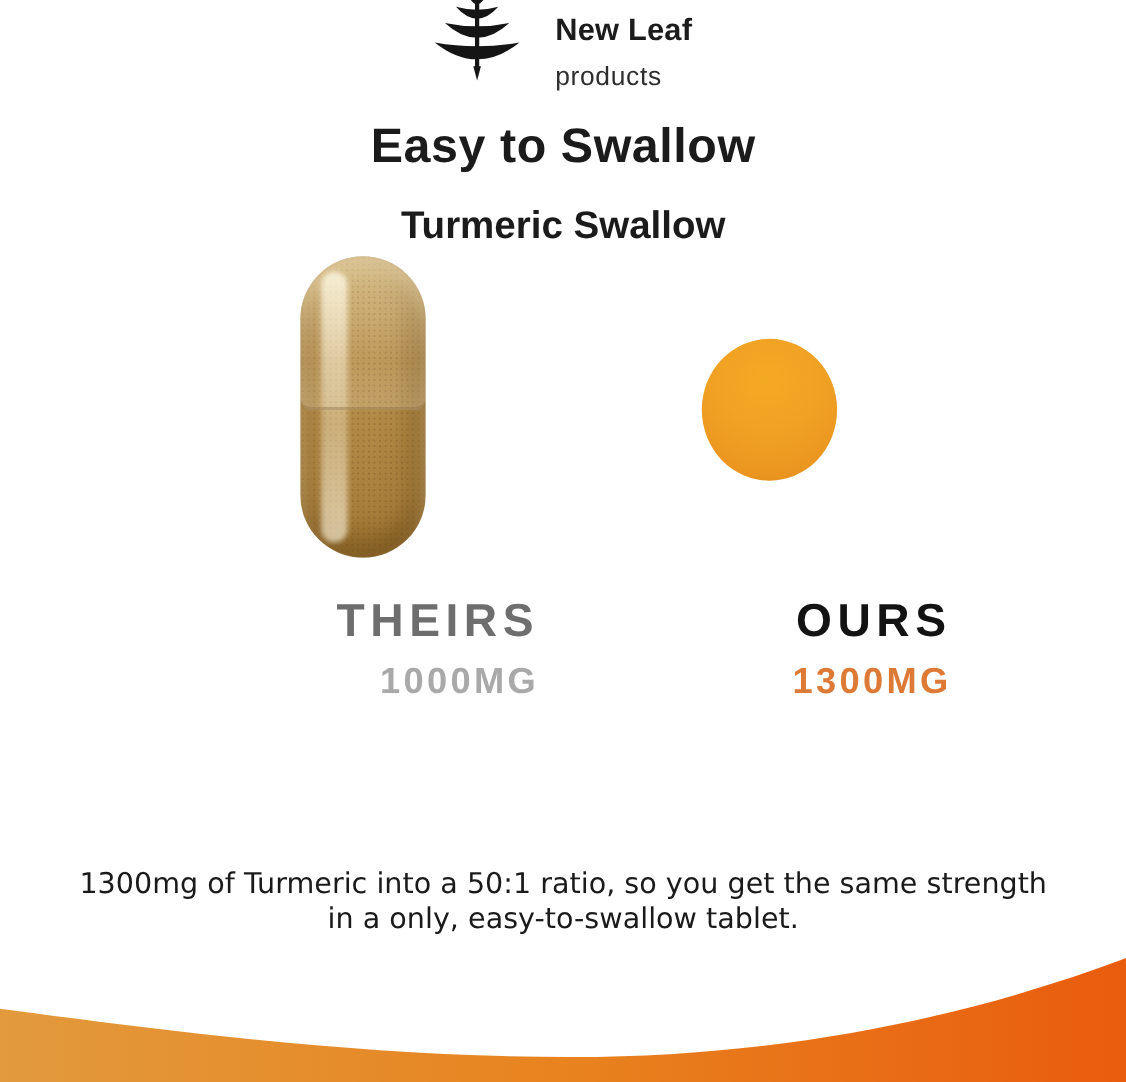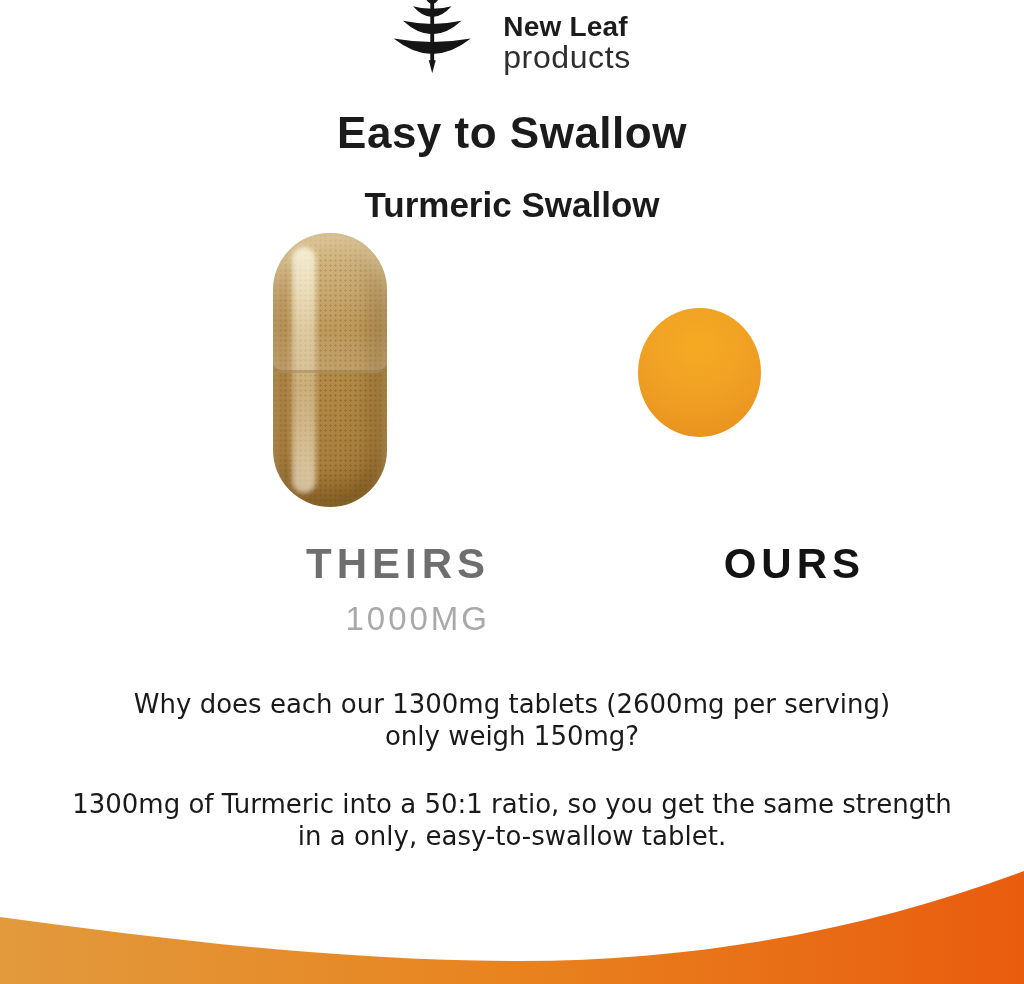--- a/index.html
+++ b/index.html
@@ -8,21 +8,21 @@
     font-family:"Liberation Sans",sans-serif;color:var(--text-dark,#1a1a1a);
   }
 
   
   .logo{position:absolute;top:0;left:50%;transform:translateX(-50%);
         display:flex;align-items:flex-start;gap:32px;}
   .logo-icon{display:block;}
   .logo-icon *{fill:#151515;}
   .logo-text{margin-top:13px;line-height:1;}
   .brand-name{font-size:28px;font-weight:bold;color:#1c1c1c;letter-spacing:.2px;}
-  .brand-tagline{font-size:32px;font-weight:400;color:#2e2e2e;margin-top:0;letter-spacing:.6px;}
+  .brand-tagline{font-size:24px;font-weight:400;color:#2e2e2e;margin-top:17px;letter-spacing:.6px;}
 
   
   .title{position:absolute;top:108px;left:0;right:0;text-align:center;
          font-size:44px;font-weight:bold;letter-spacing:.5px;color:#1b1b1b;
          font-family:"Liberation Sans",sans-serif;}
   .subtitle{position:absolute;top:185px;left:0;right:0;text-align:center;
             font-size:35px;font-weight:bold;color:#1b1b1b;}
 
   
   .capsule{
@@ -55,21 +55,21 @@
       #f5aa23 0%, var(--tablet-orange,#f0a124) 40%, #ea951f 70%, #de861c 92%, #d87f1a 100%);
   }
 
   
   .compare-col{position:absolute;width:320px;text-align:right;}
   .col-theirs{left:170px;top:543px;}
   .col-ours{left:545px;top:543px;}
   .compare-label{font-size:42px;font-weight:bold;letter-spacing:5px;line-height:1;}
   .col-theirs .compare-label{color:var(--theirs-label,#6e6e6e);}
   .col-ours   .compare-label{color:var(--ours-label,#131313);}
-  .compare-dose{font-size:33px;font-weight:normal;letter-spacing:3px;margin-top:17px;line-height:1;}
+  .compare-dose{font-size:33px;font-weight:bold;letter-spacing:3px;margin-top:17px;line-height:1;}
   .col-theirs .compare-dose{color:var(--theirs-dose,#a9a9a9);}
   .col-ours   .compare-dose{color:var(--ours-dose,#dd7a35);}
 
   
   .copy{position:absolute;left:0;right:0;text-align:center;
         font-family:"DejaVu Sans",sans-serif;font-size:26px;line-height:32px;
         color:var(--text-dark,#1a1a1a);}
   .copy-question{top:688px;}
   .copy-answer{top:788px;}
   .copy-line{white-space:nowrap;}
@@ -105,26 +105,23 @@
     <div class="capsule-cap"></div>
   </div>
   <div class="tablet"></div>
 
   <div class="compare-col col-theirs">
     <div class="compare-label">THEIRS</div>
     <div class="compare-dose">1000MG</div>
   </div>
   <div class="compare-col col-ours">
     <div class="compare-label">OURS</div>
+    <div class="compare-dose">1300MG</div>
   </div>
 
-  <div class="copy copy-question">
-    <div class="copy-line">Why does each our 1300mg tablets (2600mg per serving)</div>
-    <div class="copy-line">only weigh 150mg?</div>
-  </div>
   <div class="copy copy-answer">
     <div class="copy-line">1300mg of Turmeric into a 50:1 ratio, so you get the same strength</div>
     <div class="copy-line">in a only, easy-to-swallow tablet.</div>
   </div>
 
   <svg class="swoosh" viewBox="0 0 1024 115" preserveAspectRatio="none" aria-hidden="true">
     <defs>
       <linearGradient id="swooshGrad" x1="0" y1="0" x2="1" y2="0">
         <stop offset="0" stop-color="#e29a3d"></stop>
         <stop offset="0.5" stop-color="#e8831f"></stop>

